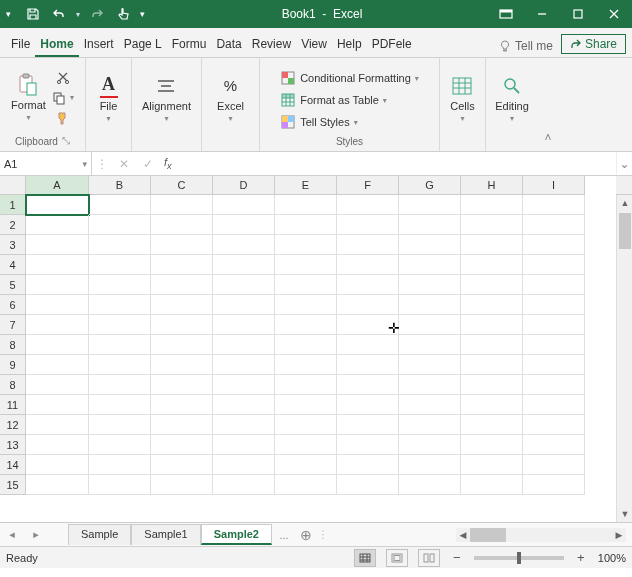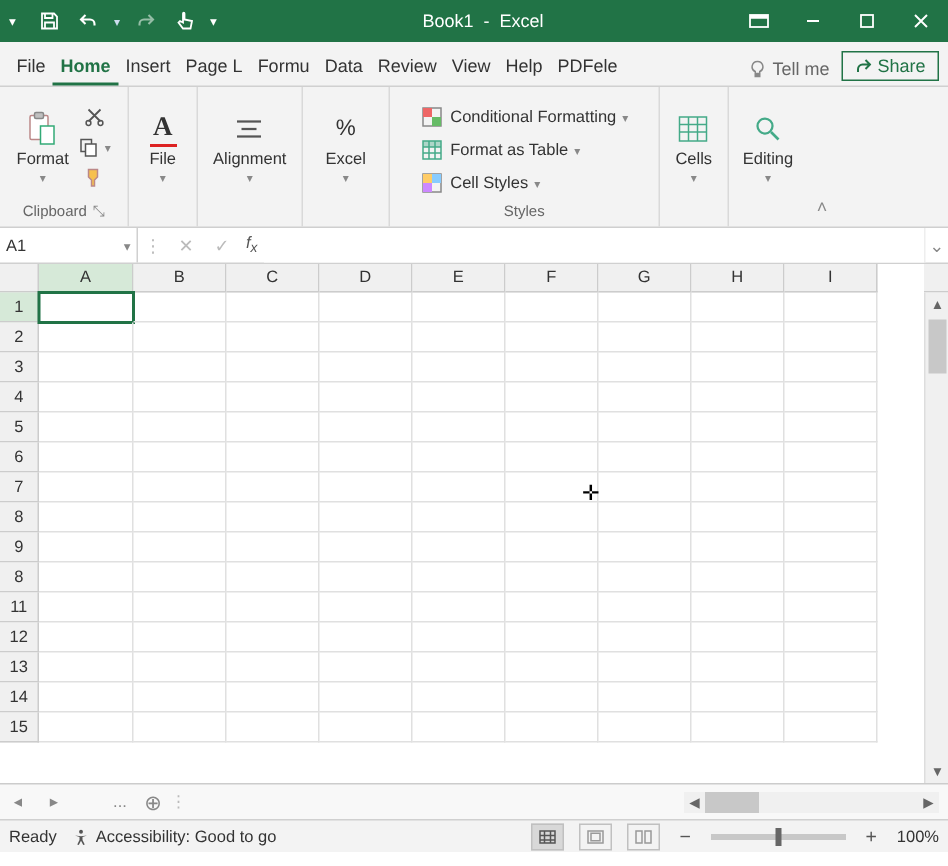--- a/index.html
+++ b/index.html
@@ -273,21 +273,21 @@
           </div>
       <div class="rsmall">
             <span class="gl">
               <svg width="14" height="14" viewBox="0 0 14 14">
                 <rect x="1" y="1" width="12" height="12" fill="none" stroke="#888"></rect>
                 <rect x="1" y="1" width="6" height="6" fill="#fc6"></rect>
                 <rect x="7" y="1" width="6" height="6" fill="#8cf"></rect>
                 <rect x="1" y="7" width="6" height="6" fill="#c8f"></rect>
               </svg>
             </span>
-            <span>Cell Styles</span> 
+            <span>Tell Styles</span> 
             <span style="font-size:8px;color:#888">▾</span>
           </div>
     </div>
       </div>
     <div class="label">
         <span>Styles</span>
       </div>
   </div>
 
   <div class="rgroup" style="width:46px">
@@ -548,42 +548,40 @@
       <div class="thumb"></div>
       <div class="arr" style="bottom:0">▼</div>
     </div>
   </div>
 </div>
 
 <div class="sheet-tabs">
   <div class="sheet-nav">◂</div>
   <div class="sheet-nav">▸</div>
   <div style="width:20px"></div>
+  <div id="sheets" style="display:flex">
+      <div class="stab">Sample</div>
+      <div class="stab">Sample1</div>
+      <div class="stab active">Sample2</div>
+    </div>
   <div class="sheet-nav">...</div>
   <div class="add-sheet">⊕</div>
   <div style="width:14px;text-align:center;color:#bbb">⋮</div>
   <div class="sheet-space"></div>
   <div class="hscroll">
     <div class="arr">◀</div>
     <div class="track">
         <div class="thumb"></div>
       </div>
     <div class="arr">▶</div>
   </div>
 </div>
 
 <div class="statusbar">
   <span>Ready</span>
-  <span style="display:flex;align-items:center;gap:4px">
-      <svg width="12" height="12" viewBox="0 0 12 12">
-        <circle cx="6" cy="2.5" r="1.3" fill="#555"></circle>
-        <path d="M2 5l4 .5 4-.5-3 1v2l1.5 3-1 .3L6 8.5 4.5 11.3l-1-.3L5 8V6z" fill="#555"></path>
-      </svg>
-      <span>Accessibility: Good to go</span>
-    </span>
   <div class="spacer"></div>
   <div class="viewbtn active">
       <svg width="12" height="10" viewBox="0 0 12 10">
         <rect x="1" y="1" width="10" height="8" fill="none" stroke="#555"></rect>
         <line x1="4" y1="1" x2="4" y2="9" stroke="#555"></line>
         <line x1="8" y1="1" x2="8" y2="9" stroke="#555"></line>
         <line x1="1" y1="4" x2="11" y2="4" stroke="#555"></line>
         <line x1="1" y1="7" x2="11" y2="7" stroke="#555"></line>
       </svg>
     </div>

